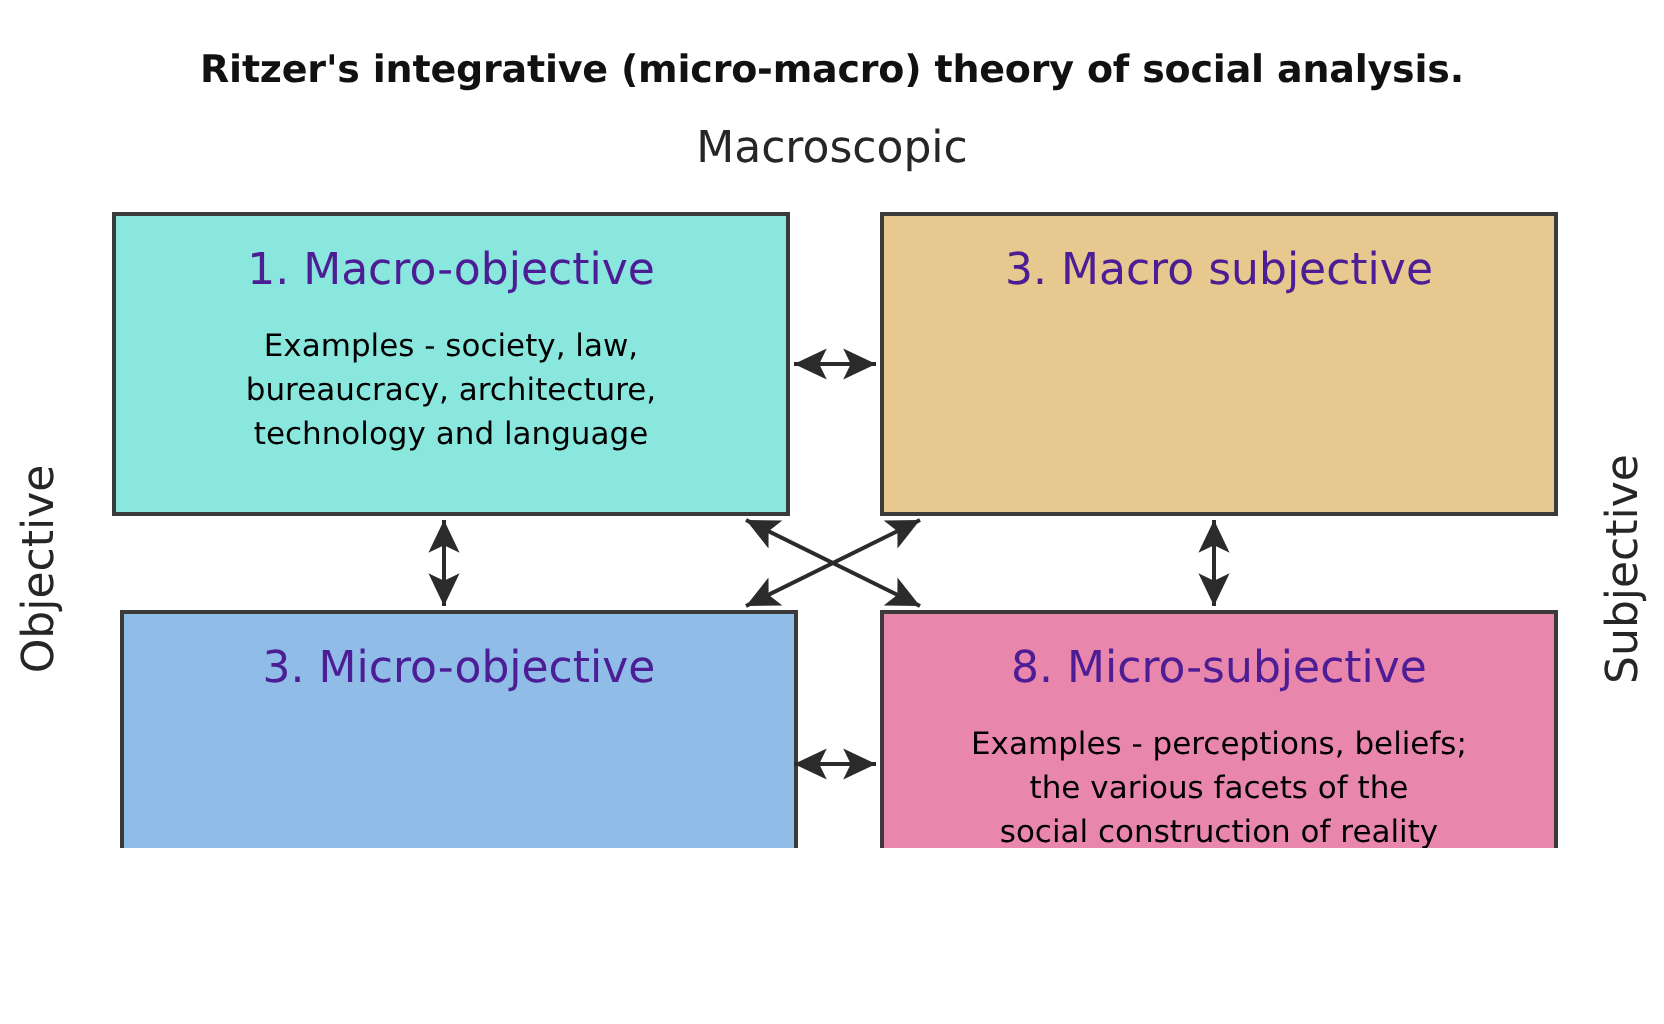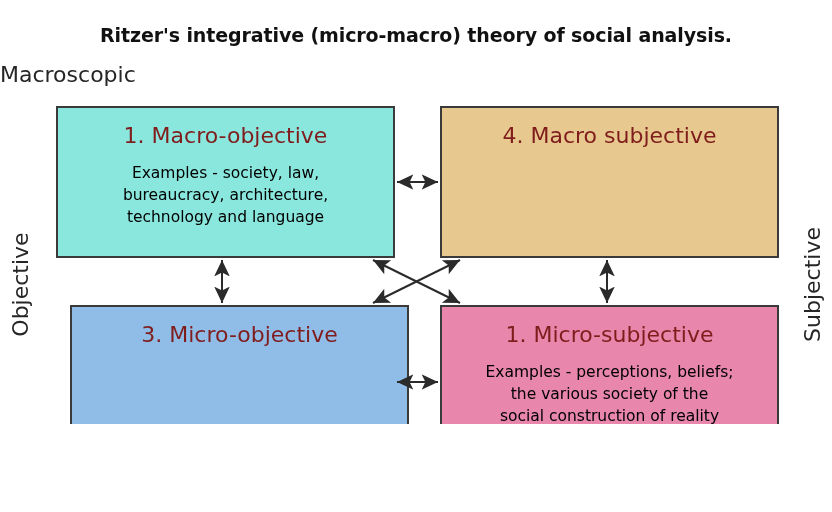--- a/index.html
+++ b/index.html
@@ -32,21 +32,21 @@
     letter-spacing: -0.1px;
     color: #111111;
   }
 
   
   .cap-top {
     position: absolute;
     left: 0;
     top: 62px;
     width: 832px;
-    text-align: left;
+    text-align: center;
     font-size: 22px;
     color: #262626;
   }
   .cap-bottom {
     position: absolute;
     left: 0;
     top: 471px;
     width: 832px;
     text-align: left;
     font-size: 22px;
@@ -79,37 +79,37 @@
     position: absolute;
     box-sizing: border-box;
     border: 2px solid #3a3a3a;
     display: flex;
     flex-direction: column;
     align-items: center;
     padding-top: 14px;
   }
   .qbox .heading {
     font-size: 22px;
-    color: #7f1d1d;
+    color: #4c1d95;
     line-height: 1.25;
     text-align: center;
     margin-bottom: 12px;
   }
   .qbox .body {
     font-size: 15.5px;
     color: #000000;
     line-height: 1.42;
     text-align: center;
     white-space: pre-line;
     padding: 0 14px;
   }
 
   #box1 { left: 56px;  top: 106px; width: 339px; height: 152px; }
   #box2 { left: 440px; top: 106px; width: 339px; height: 152px; }
-  #box3 { left: 70px;  top: 305px; width: 339px; height: 153px; }
+  #box3 { left: 60px;  top: 305px; width: 339px; height: 153px; }
   #box4 { left: 440px; top: 305px; width: 339px; height: 153px; }
 
   
   #connectors {
     position: absolute;
     left: 0;
     top: 0;
     width: 832px;
     height: 512px;
     pointer-events: none;
@@ -129,31 +129,31 @@
   <div class="cap-right">Subjective</div>
 
   <div class="qbox" id="box1" style="background: rgb(138, 231, 222);">
     <div class="heading">1. Macro-objective</div>
     <div class="body">Examples - society, law,
 bureaucracy, architecture,
 technology and language</div>
   </div>
 
   <div class="qbox" id="box2" style="background: rgb(231, 200, 142);">
-    <div class="heading">4. Macro subjective</div>
+    <div class="heading">3. Macro subjective</div>
   </div>
 
   <div class="qbox" id="box3" style="background: rgb(144, 189, 232);">
     <div class="heading">3. Micro-objective</div>
   </div>
 
   <div class="qbox" id="box4" style="background: rgb(232, 134, 171);">
-    <div class="heading">1. Micro-subjective</div>
+    <div class="heading">8. Micro-subjective</div>
     <div class="body">Examples - perceptions, beliefs;
-the various society of the
+the various facets of the
 social construction of reality</div>
   </div>
 
   <svg id="connectors" viewBox="0 0 832 512" width="832" height="512">
     <defs>
       <marker id="ah-start" markerWidth="9" markerHeight="9" refX="8.2" refY="4.5" orient="auto-start-reverse" markerUnits="strokeWidth">
         <path d="M 8.2 4.5 L 0 0.6 L 1.9 4.5 L 0 8.4 Z" fill="#2b2b2b"></path>
       </marker>
       <marker id="ah-end" markerWidth="9" markerHeight="9" refX="8.2" refY="4.5" orient="auto" markerUnits="strokeWidth">
         <path d="M 8.2 4.5 L 0 0.6 L 1.9 4.5 L 0 8.4 Z" fill="#2b2b2b"></path>

